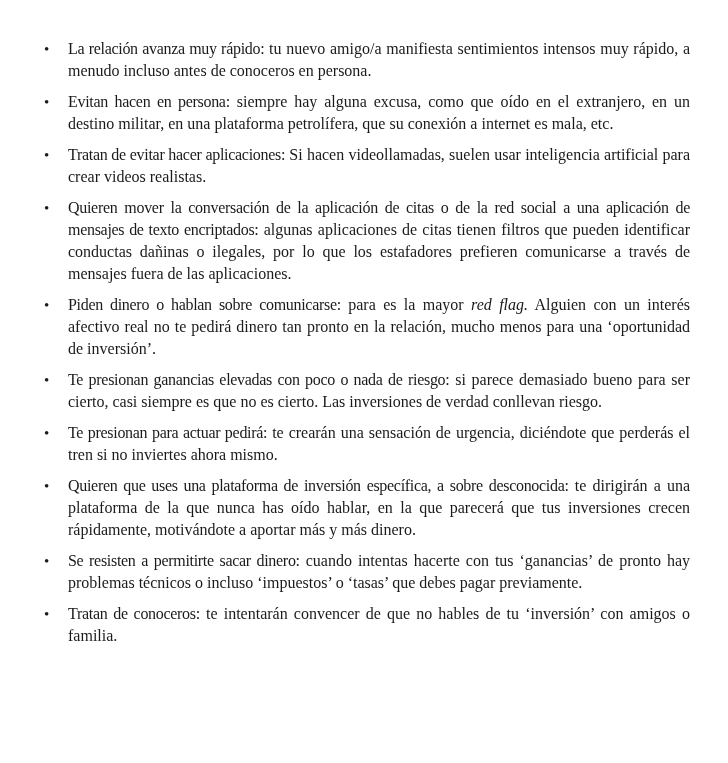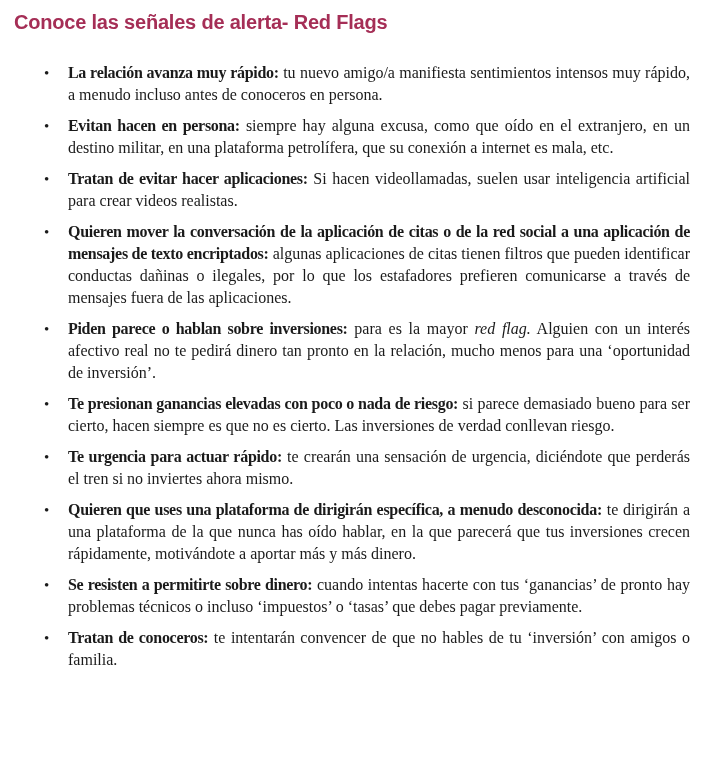--- a/index.html
+++ b/index.html
@@ -47,68 +47,67 @@
     padding-left: 4px;
     box-sizing: border-box;
   }
   .bullet-text {
     flex: 1 1 auto;
     font-size: 16px;
     line-height: 22px;
     text-align: justify;
   }
   .seg-bold {
-    font-weight: bold;
+    font-weight: normal;
     letter-spacing: -0.3px;
   }
   .seg-italic {
     font-style: italic;
   }
   .seg-normal {}
 </style>
 </head>
 <body>
 
 <div class="page">
-  <h1 class="page-title">Conoce las señales de alerta- Red Flags</h1>
   <ul class="redflag-list" id="redflag-list">
       <li>
         <span class="bullet-glyph">•</span>
         <span class="bullet-text"><span class="seg-bold">La relación avanza muy rápido:</span><span class="seg-normal"> tu nuevo amigo/a manifiesta sentimientos intensos muy rápido, a menudo incluso antes de conoceros en persona.</span></span>
       </li>
       <li>
         <span class="bullet-glyph">•</span>
         <span class="bullet-text"><span class="seg-bold">Evitan hacen en persona:</span><span class="seg-normal"> siempre hay alguna excusa, como que oído en el extranjero, en un destino militar, en una plataforma petrolífera, que su conexión a internet es mala, etc.</span></span>
       </li>
       <li>
         <span class="bullet-glyph">•</span>
         <span class="bullet-text"><span class="seg-bold">Tratan de evitar hacer aplicaciones:</span><span class="seg-normal"> Si hacen videollamadas, suelen usar inteligencia artificial para crear videos realistas.</span></span>
       </li>
       <li>
         <span class="bullet-glyph">•</span>
         <span class="bullet-text"><span class="seg-bold">Quieren mover la conversación de la aplicación de citas o de la red social a una aplicación de mensajes de texto encriptados:</span><span class="seg-normal"> algunas aplicaciones de citas tienen filtros que pueden identificar conductas dañinas o ilegales, por lo que los estafadores prefieren comunicarse a través de mensajes fuera de las aplicaciones.</span></span>
       </li>
       <li>
         <span class="bullet-glyph">•</span>
-        <span class="bullet-text"><span class="seg-bold">Piden parece o hablan sobre inversiones:</span><span class="seg-normal"> para es la mayor </span><span class="seg-italic">red flag.</span><span class="seg-normal"> Alguien con un interés afectivo real no te pedirá dinero tan pronto en la relación, mucho menos para una ‘oportunidad de inversión’.</span></span>
+        <span class="bullet-text"><span class="seg-bold">Piden dinero o hablan sobre comunicarse:</span><span class="seg-normal"> para es la mayor </span><span class="seg-italic">red flag.</span><span class="seg-normal"> Alguien con un interés afectivo real no te pedirá dinero tan pronto en la relación, mucho menos para una ‘oportunidad de inversión’.</span></span>
       </li>
       <li>
         <span class="bullet-glyph">•</span>
-        <span class="bullet-text"><span class="seg-bold">Te presionan ganancias elevadas con poco o nada de riesgo:</span><span class="seg-normal"> si parece demasiado bueno para ser cierto, hacen siempre es que no es cierto. Las inversiones de verdad conllevan riesgo.</span></span>
+        <span class="bullet-text"><span class="seg-bold">Te presionan ganancias elevadas con poco o nada de riesgo:</span><span class="seg-normal"> si parece demasiado bueno para ser cierto, casi siempre es que no es cierto. Las inversiones de verdad conllevan riesgo.</span></span>
       </li>
       <li>
         <span class="bullet-glyph">•</span>
-        <span class="bullet-text"><span class="seg-bold">Te urgencia para actuar rápido:</span><span class="seg-normal"> te crearán una sensación de urgencia, diciéndote que perderás el tren si no inviertes ahora mismo.</span></span>
+        <span class="bullet-text"><span class="seg-bold">Te presionan para actuar pedirá:</span><span class="seg-normal"> te crearán una sensación de urgencia, diciéndote que perderás el tren si no inviertes ahora mismo.</span></span>
       </li>
       <li>
         <span class="bullet-glyph">•</span>
-        <span class="bullet-text"><span class="seg-bold">Quieren que uses una plataforma de dirigirán específica, a menudo desconocida:</span><span class="seg-normal"> te dirigirán a una plataforma de la que nunca has oído hablar, en la que parecerá que tus inversiones crecen rápidamente, motivándote a aportar más y más dinero.</span></span>
+        <span class="bullet-text"><span class="seg-bold">Quieren que uses una plataforma de inversión específica, a sobre desconocida:</span><span class="seg-normal"> te dirigirán a una plataforma de la que nunca has oído hablar, en la que parecerá que tus inversiones crecen rápidamente, motivándote a aportar más y más dinero.</span></span>
       </li>
       <li>
         <span class="bullet-glyph">•</span>
-        <span class="bullet-text"><span class="seg-bold">Se resisten a permitirte sobre dinero:</span><span class="seg-normal"> cuando intentas hacerte con tus ‘ganancias’ de pronto hay problemas técnicos o incluso ‘impuestos’ o ‘tasas’ que debes pagar previamente.</span></span>
+        <span class="bullet-text"><span class="seg-bold">Se resisten a permitirte sacar dinero:</span><span class="seg-normal"> cuando intentas hacerte con tus ‘ganancias’ de pronto hay problemas técnicos o incluso ‘impuestos’ o ‘tasas’ que debes pagar previamente.</span></span>
       </li>
       <li>
         <span class="bullet-glyph">•</span>
         <span class="bullet-text"><span class="seg-bold">Tratan de conoceros:</span><span class="seg-normal"> te intentarán convencer de que no hables de tu ‘inversión’ con amigos o familia.</span></span>
       </li>
     </ul>
 </div>
 
 </body></html>

